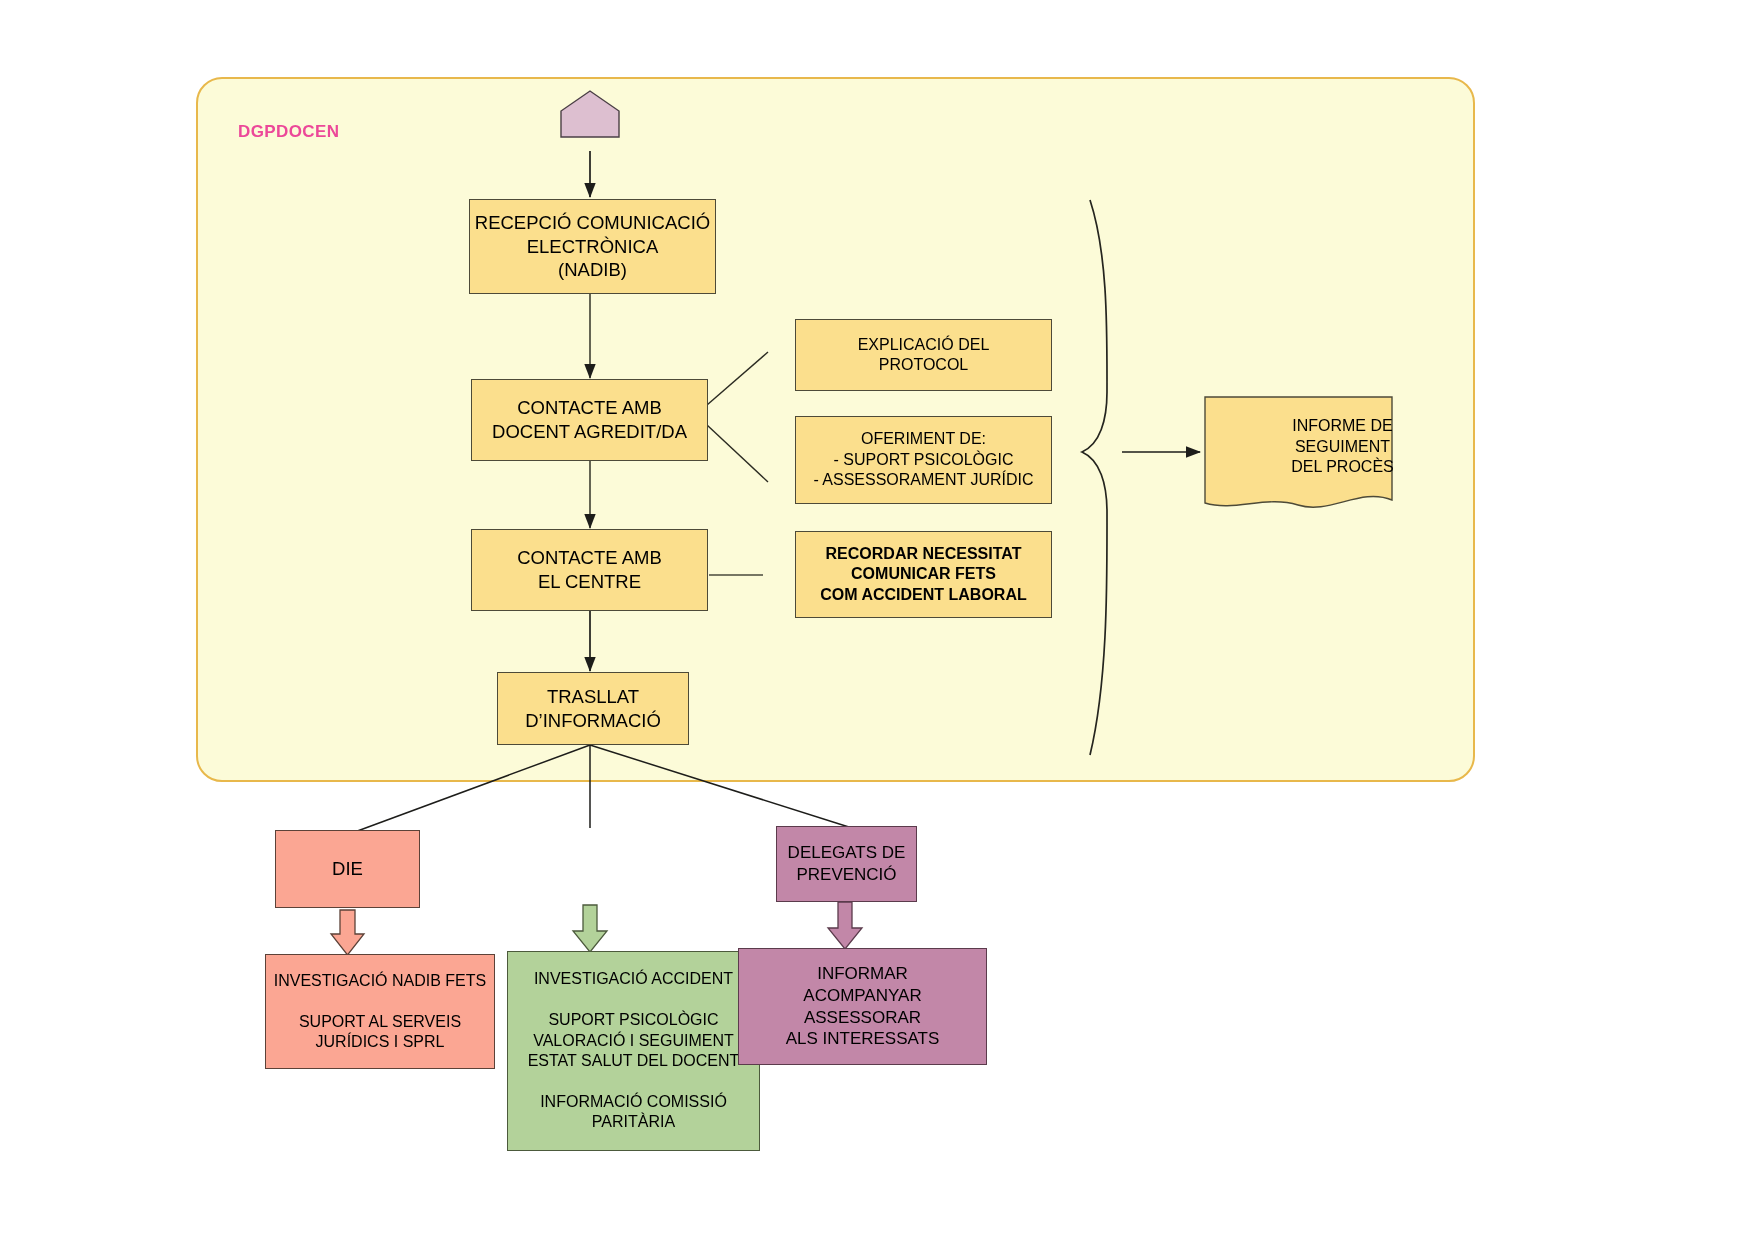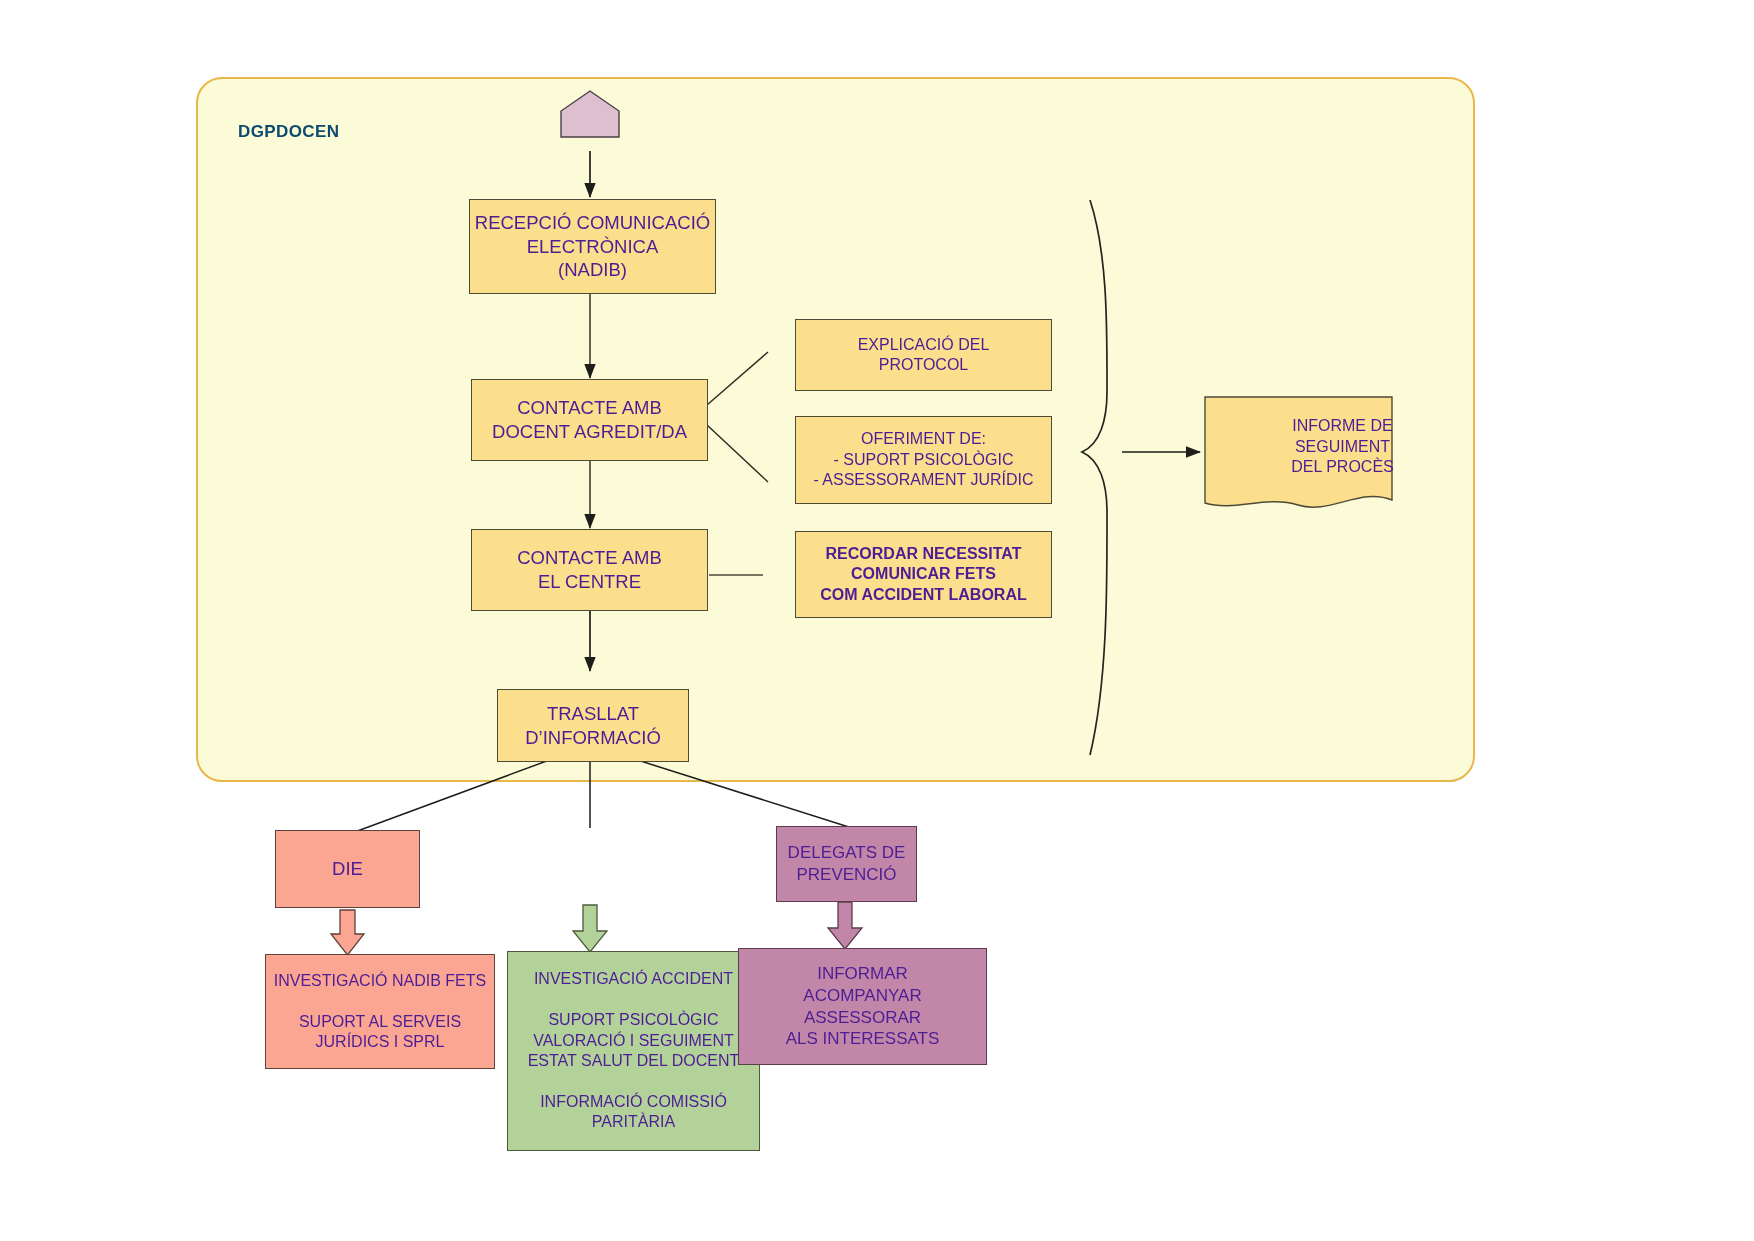--- a/index.html
+++ b/index.html
@@ -26,36 +26,36 @@
     height: 1241px;
     pointer-events: none;
   }
   .node {
     position: absolute;
     box-sizing: border-box;
     display: flex;
     align-items: center;
     justify-content: center;
     text-align: center;
-    color: #4c1d95;
+    color: #000000;
     line-height: 1.28;
     white-space: pre-line;
     padding: 2px 4px;
   }
   .group-box {
     position: absolute;
     box-sizing: border-box;
     background: #fcfbd8;
     border: 2px solid #e8b84b;
     border-radius: 26px;
   }
   .group-title {
     position: absolute;
     font-weight: bold;
-    color: #0c4a6e;
+    color: #ec4899;
     letter-spacing: 0.4px;
   }
   .box-yellow {
     background: #fbdf8d;
     border: 1.4px solid #4d4a38;
   }
   .box-red {
     background: #fba693;
     border: 1.4px solid #5c4238;
   }
@@ -140,21 +140,21 @@
 - SUPORT PSICOLÒGIC
 - ASSESSORAMENT JURÍDIC</div>
 
   <div class="node box-yellow fs18" style="left:471px; top:529px; width:237px; height:82px;">CONTACTE AMB
 EL CENTRE</div>
 
   <div class="node box-yellow fs16" style="left:763px; top:531px; width:257px; height:87px;font-weight:bold;">RECORDAR NECESSITAT
 COMUNICAR FETS
 COM ACCIDENT LABORAL</div>
 
-  <div class="node box-yellow fs18" style="left:497px; top:672px; width:192px; height:73px;margin-top:17px;">TRASLLAT
+  <div class="node box-yellow fs18" style="left:497px; top:672px; width:192px; height:73px;">TRASLLAT
 D’INFORMACIÓ</div>
 
   <div class="node fs16" style="left:1205px; top:397px; width:187px; height:100px;padding-left:28px;">INFORME DE
 SEGUIMENT
 DEL PROCÈS</div>
 
   <div class="node box-red fs18" style="left:275px; top:830px; width:145px; height:78px;">DIE</div>
 
 
   <div class="node box-purple fs17" style="left:776px; top:826px; width:141px; height:76px;">DELEGATS DE

